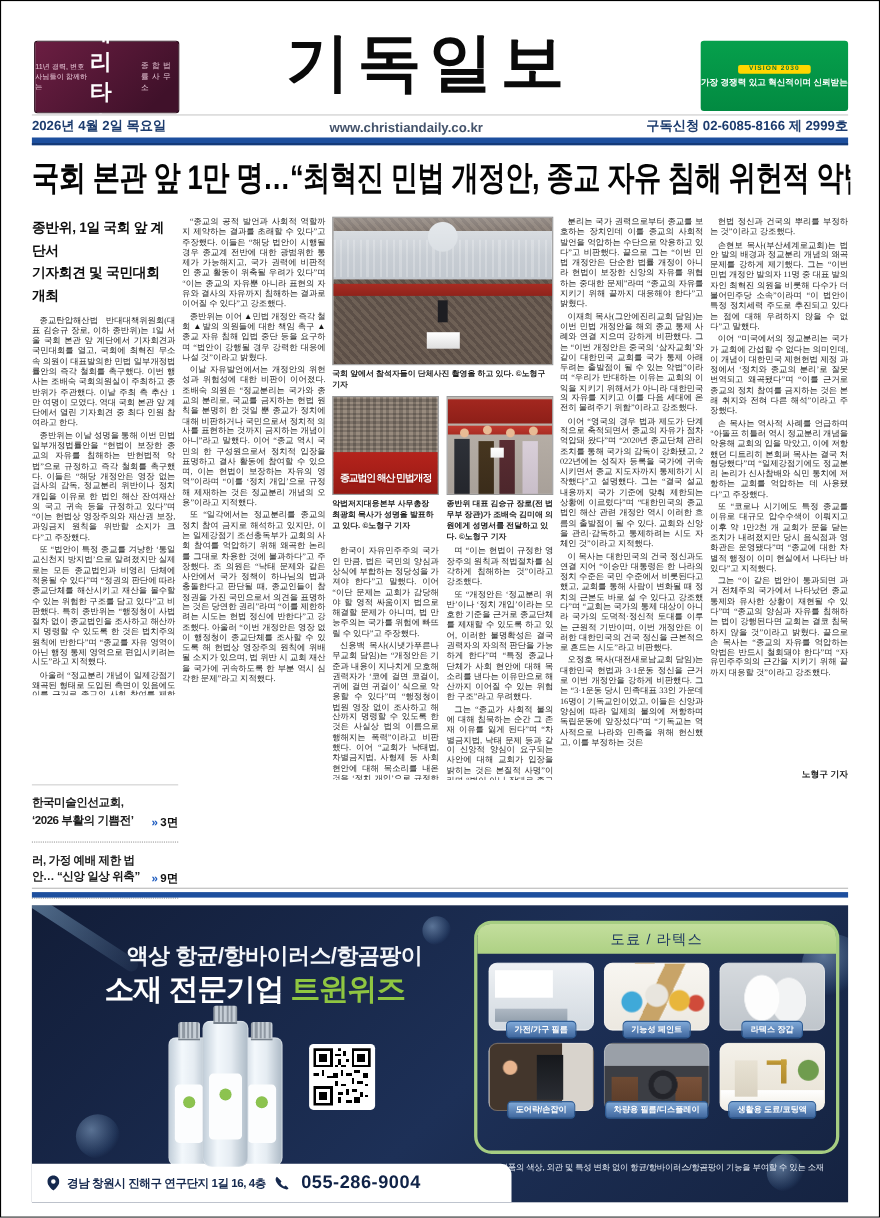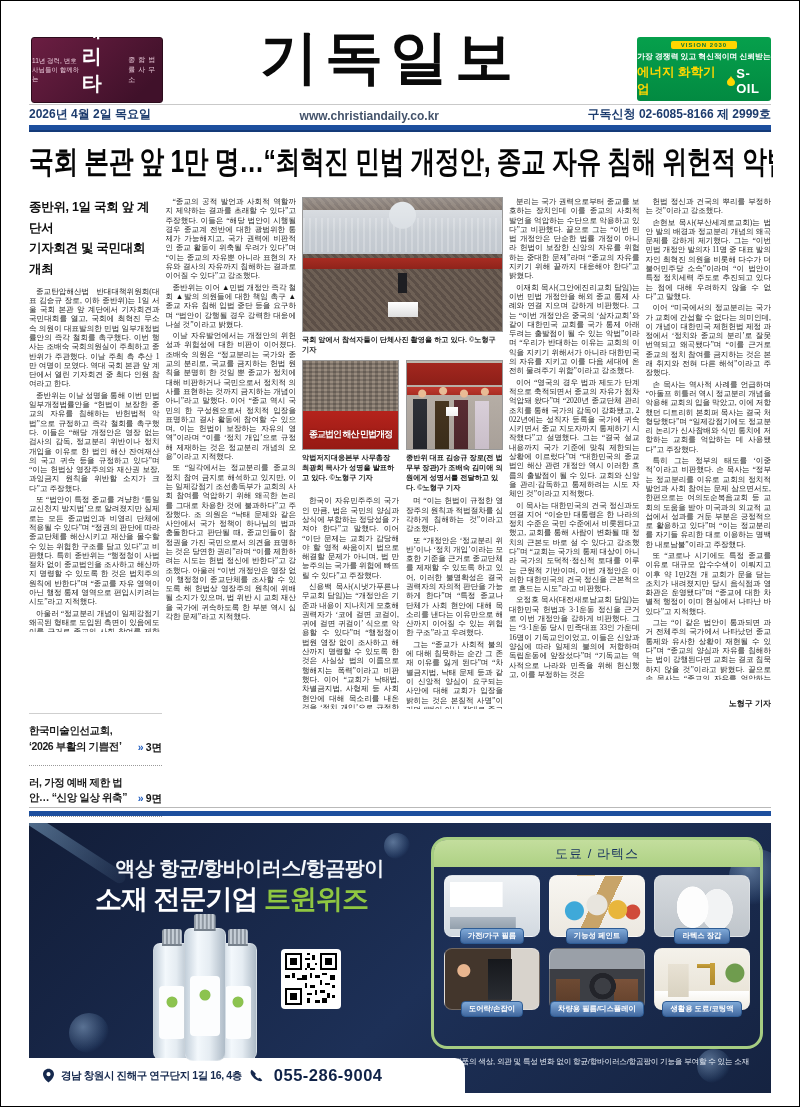--- a/index.html
+++ b/index.html
@@ -123,31 +123,20 @@
     <div class="tag">11년 경력, 변호사님들이 함께하는</div>
     <div class="nm">베리타스</div>
     <div class="sub">종합법률사무소</div>
   </div>
 
   <div class="masthead-title">기독일보</div>
 
   <div class="soil">
     <div class="vision">VISION 2030</div>
     <div class="ln">가장 경쟁력 있고 혁신적이며 신뢰받는</div>
-    <div class="brandrow">
-      <span class="brand">에너지 화학기업</span>
-      <span class="logo">
-          <span class="icon">
-            <svg width="8" height="10" viewBox="0 0 8 10">
-              <path d="M4 0C5 2.5 8 3.5 8 6.2A4 3.8 0 11 0 6.2C0 3.5 3 2.5 4 0z" fill="#ffd600"></path>
-            </svg>
-          </span>
-          <span>S-OIL</span>
-        </span>
-    </div>
   </div>
 
   <div class="dateline">
     <span>2026년 4월 2일 목요일</span>
     <span class="url">www.christiandaily.co.kr</span>
     <span>구독신청 02-6085-8166 제 2999호</span>
   </div>
   <div class="bluebar"></div>
 
   <div class="headline"><span>국회 본관 앞 1만 명…“최혁진 민법 개정안, 종교 자유 침해 위헌적 악법”</span></div>
@@ -213,21 +202,20 @@
           <p>오정호 목사(대전새로남교회 담임)는 대한민국 헌법과 3·1운동 정신을 근거로 이번 개정안을 강하게 비판했다. 그는 “3·1운동 당시 민족대표 33인 가운데 16명이 기독교인이었고, 이들은 신앙과 양심에 따라 일제의 불의에 저항하며 독립운동에 앞장섰다”며 “기독교는 역사적으로 나라와 민족을 위해 헌신했고, 이를 부정하는 것은</p>
         </div>
       </div>
     <div class="c6">
       <div class="paras">
           <div>
             <p>헌법 정신과 건국의 뿌리를 부정하는 것”이라고 강조했다.</p>
             <p>손현보 목사(부산세계로교회)는 법안 발의 배경과 정교분리 개념의 왜곡 문제를 강하게 제기했다. 그는 “이번 민법 개정안 발의자 11명 중 대표 발의자인 최혁진 의원을 비롯해 다수가 더불어민주당 소속”이라며 “이 법안이 특정 정치세력 주도로 추진되고 있다는 점에 대해 우려하지 않을 수 없다”고 말했다.</p>
             <p>이어 “미국에서의 정교분리는 국가가 교회에 간섭할 수 없다는 의미인데, 이 개념이 대한민국 제헌헌법 제정 과정에서 ‘정치와 종교의 분리’로 잘못 번역되고 왜곡됐다”며 “이를 근거로 종교의 정치 참여를 금지하는 것은 본래 취지와 전혀 다른 해석”이라고 주장했다.</p>
             <p>손 목사는 역사적 사례를 언급하며 “아돌프 히틀러 역시 정교분리 개념을 악용해 교회의 입을 막았고, 이에 저항했던 디트리히 본회퍼 목사는 결국 처형당했다”며 “일제강점기에도 정교분리 논리가 신사참배와 식민 통치에 저항하는 교회를 억압하는 데 사용됐다”고 주장했다.</p>
-            <p>특히 그는 정부의 태도를 ‘이중적’이라고 비판했다. 손 목사는 “정부는 정교분리를 이유로 교회의 정치적 발언과 사회 참여는 문제 삼으면서도, 한편으로는 여의도순복음교회 등 교회의 도움을 받아 미국과의 외교적 교섭에서 성과를 거둔 부분은 긍정적으로 활용하고 있다”며 “이는 정교분리를 자기들 유리한 대로 이용하는 명백한 내로남불”이라고 주장했다.</p>
             <p>또 “코로나 시기에도 특정 종교를 이유로 대규모 압수수색이 이뤄지고 이후 약 1만2천 개 교회가 문을 닫는 조치가 내려졌지만 당시 음식점과 영화관은 운영됐다”며 “종교에 대한 차별적 행정이 이미 현실에서 나타난 바 있다”고 지적했다.</p>
             <p>그는 “이 같은 법안이 통과되면 과거 전체주의 국가에서 나타났던 종교 통제와 유사한 상황이 재현될 수 있다”며 “종교의 양심과 자유를 침해하는 법이 강행된다면 교회는 결코 침묵하지 않을 것”이라고 밝혔다. 끝으로 손 목사는 “종교의 자유를 억압하는 악법은 반드시 철회돼야 한다”며 “자유민주주의의 근간을 지키기 위해 끝까지 대응할 것”이라고 강조했다.</p>
           </div>
         </div>
       <div class="byline">노형구 기자</div>
     </div>
   </div>
 
   <div class="teasers" id="teasers">
       <div class="teaser">

